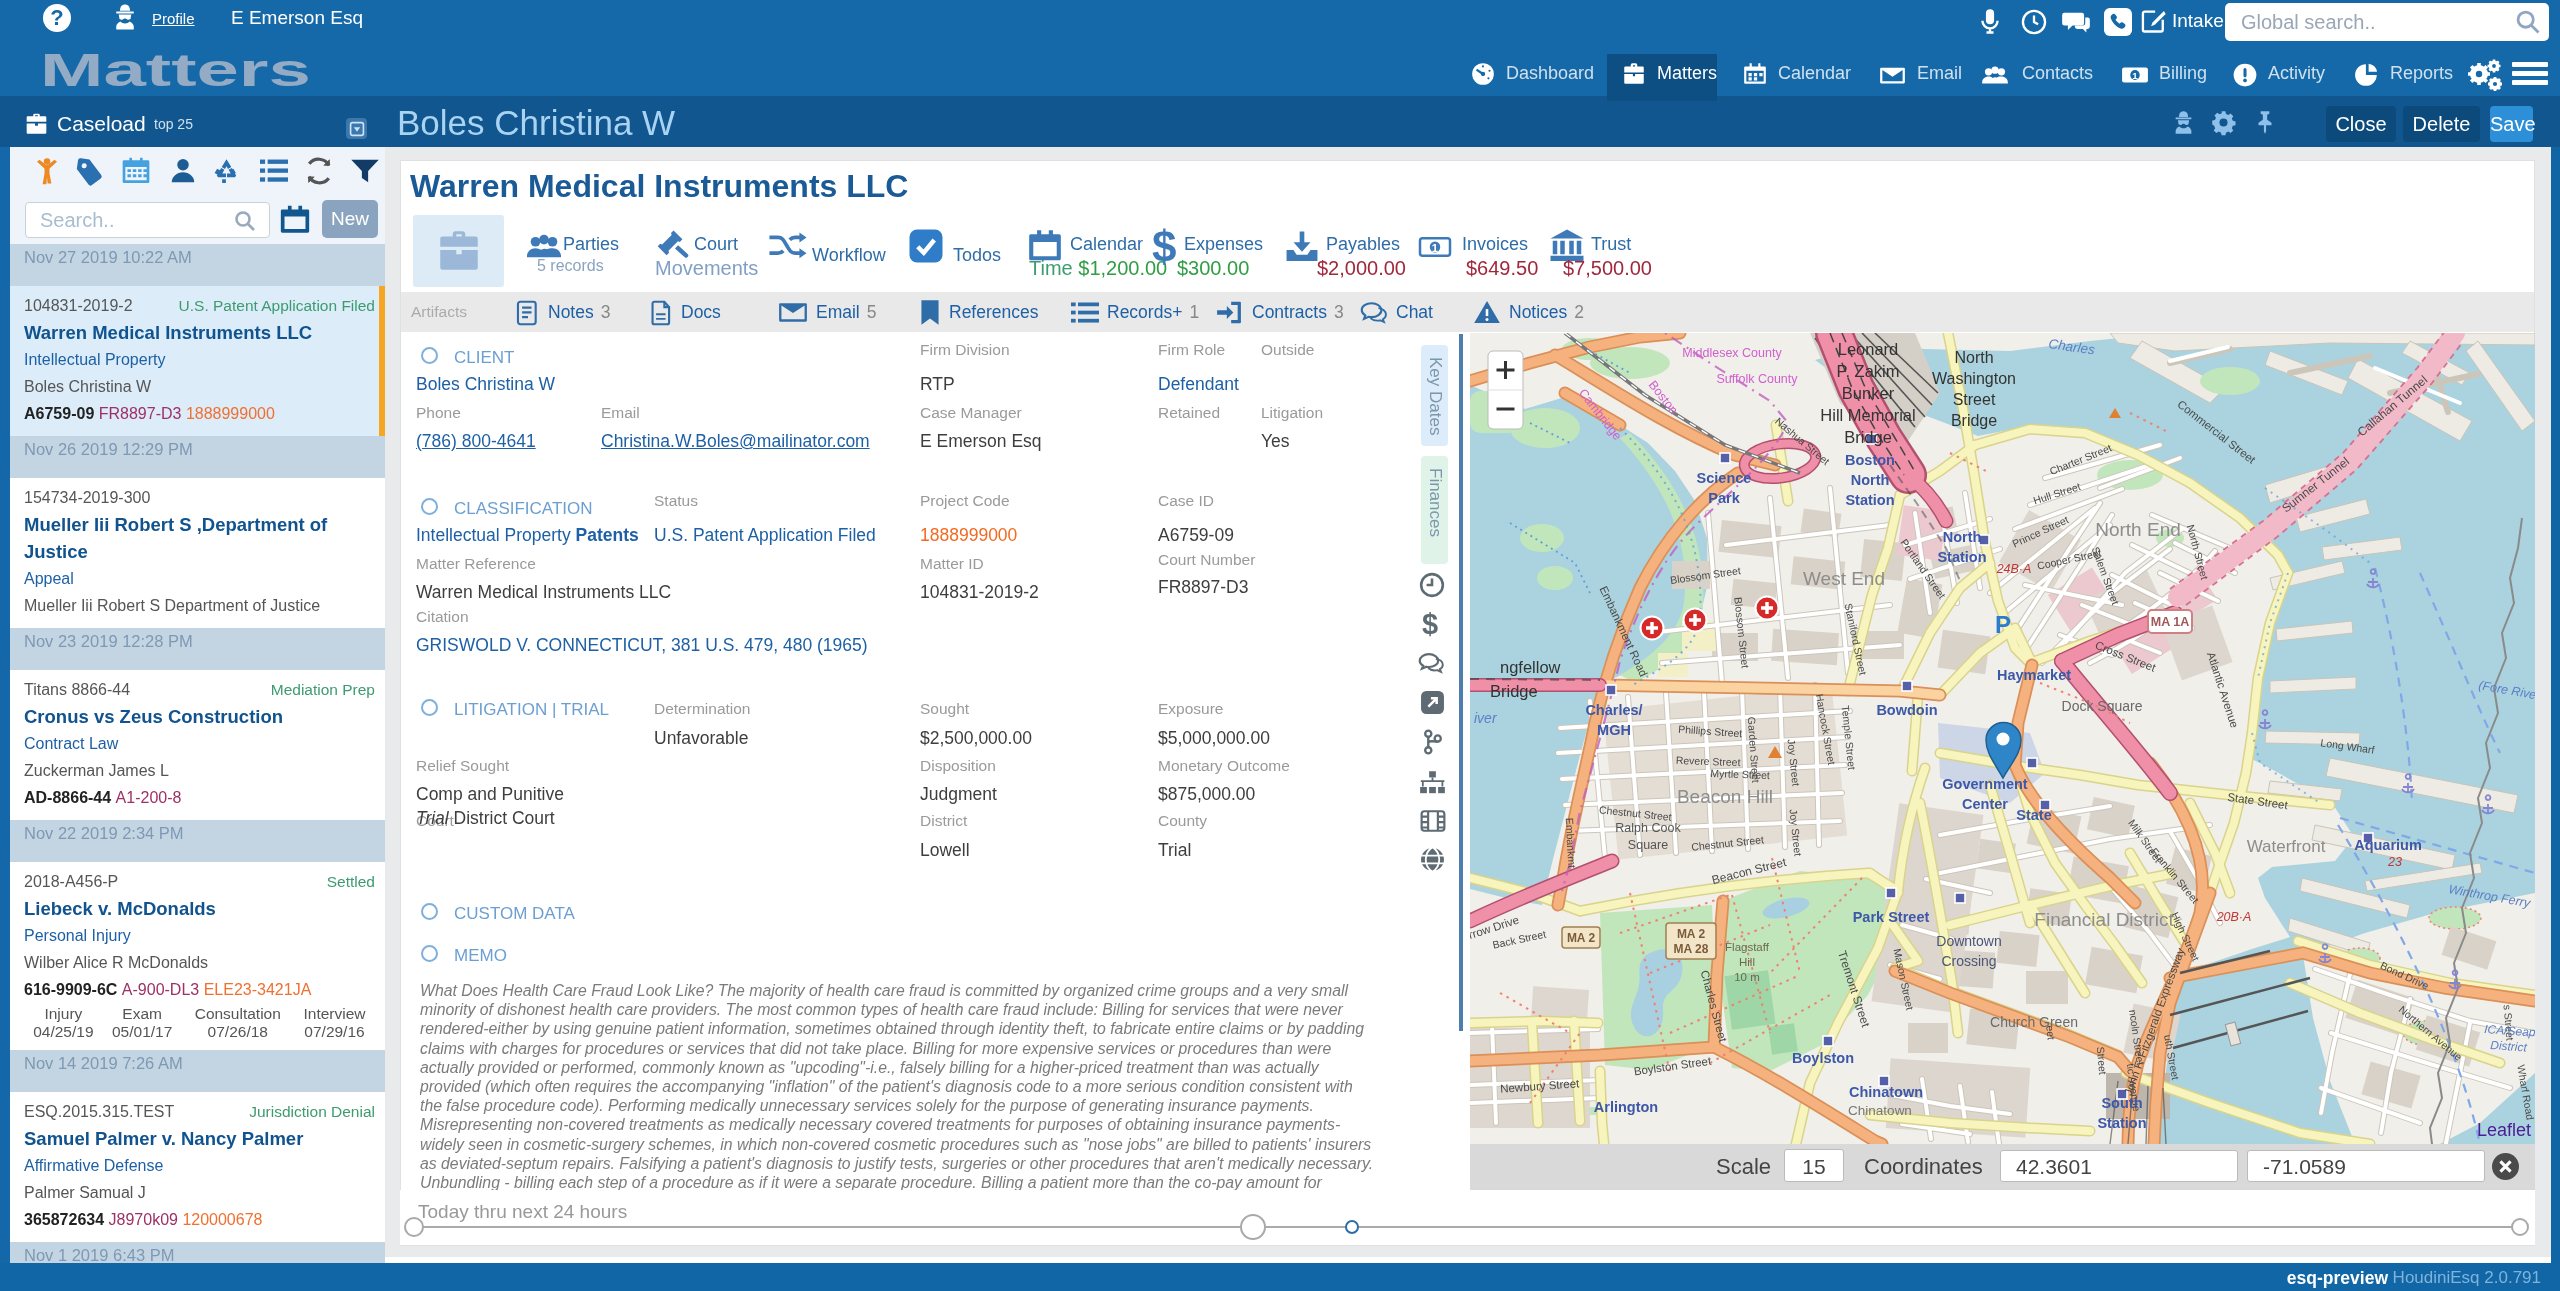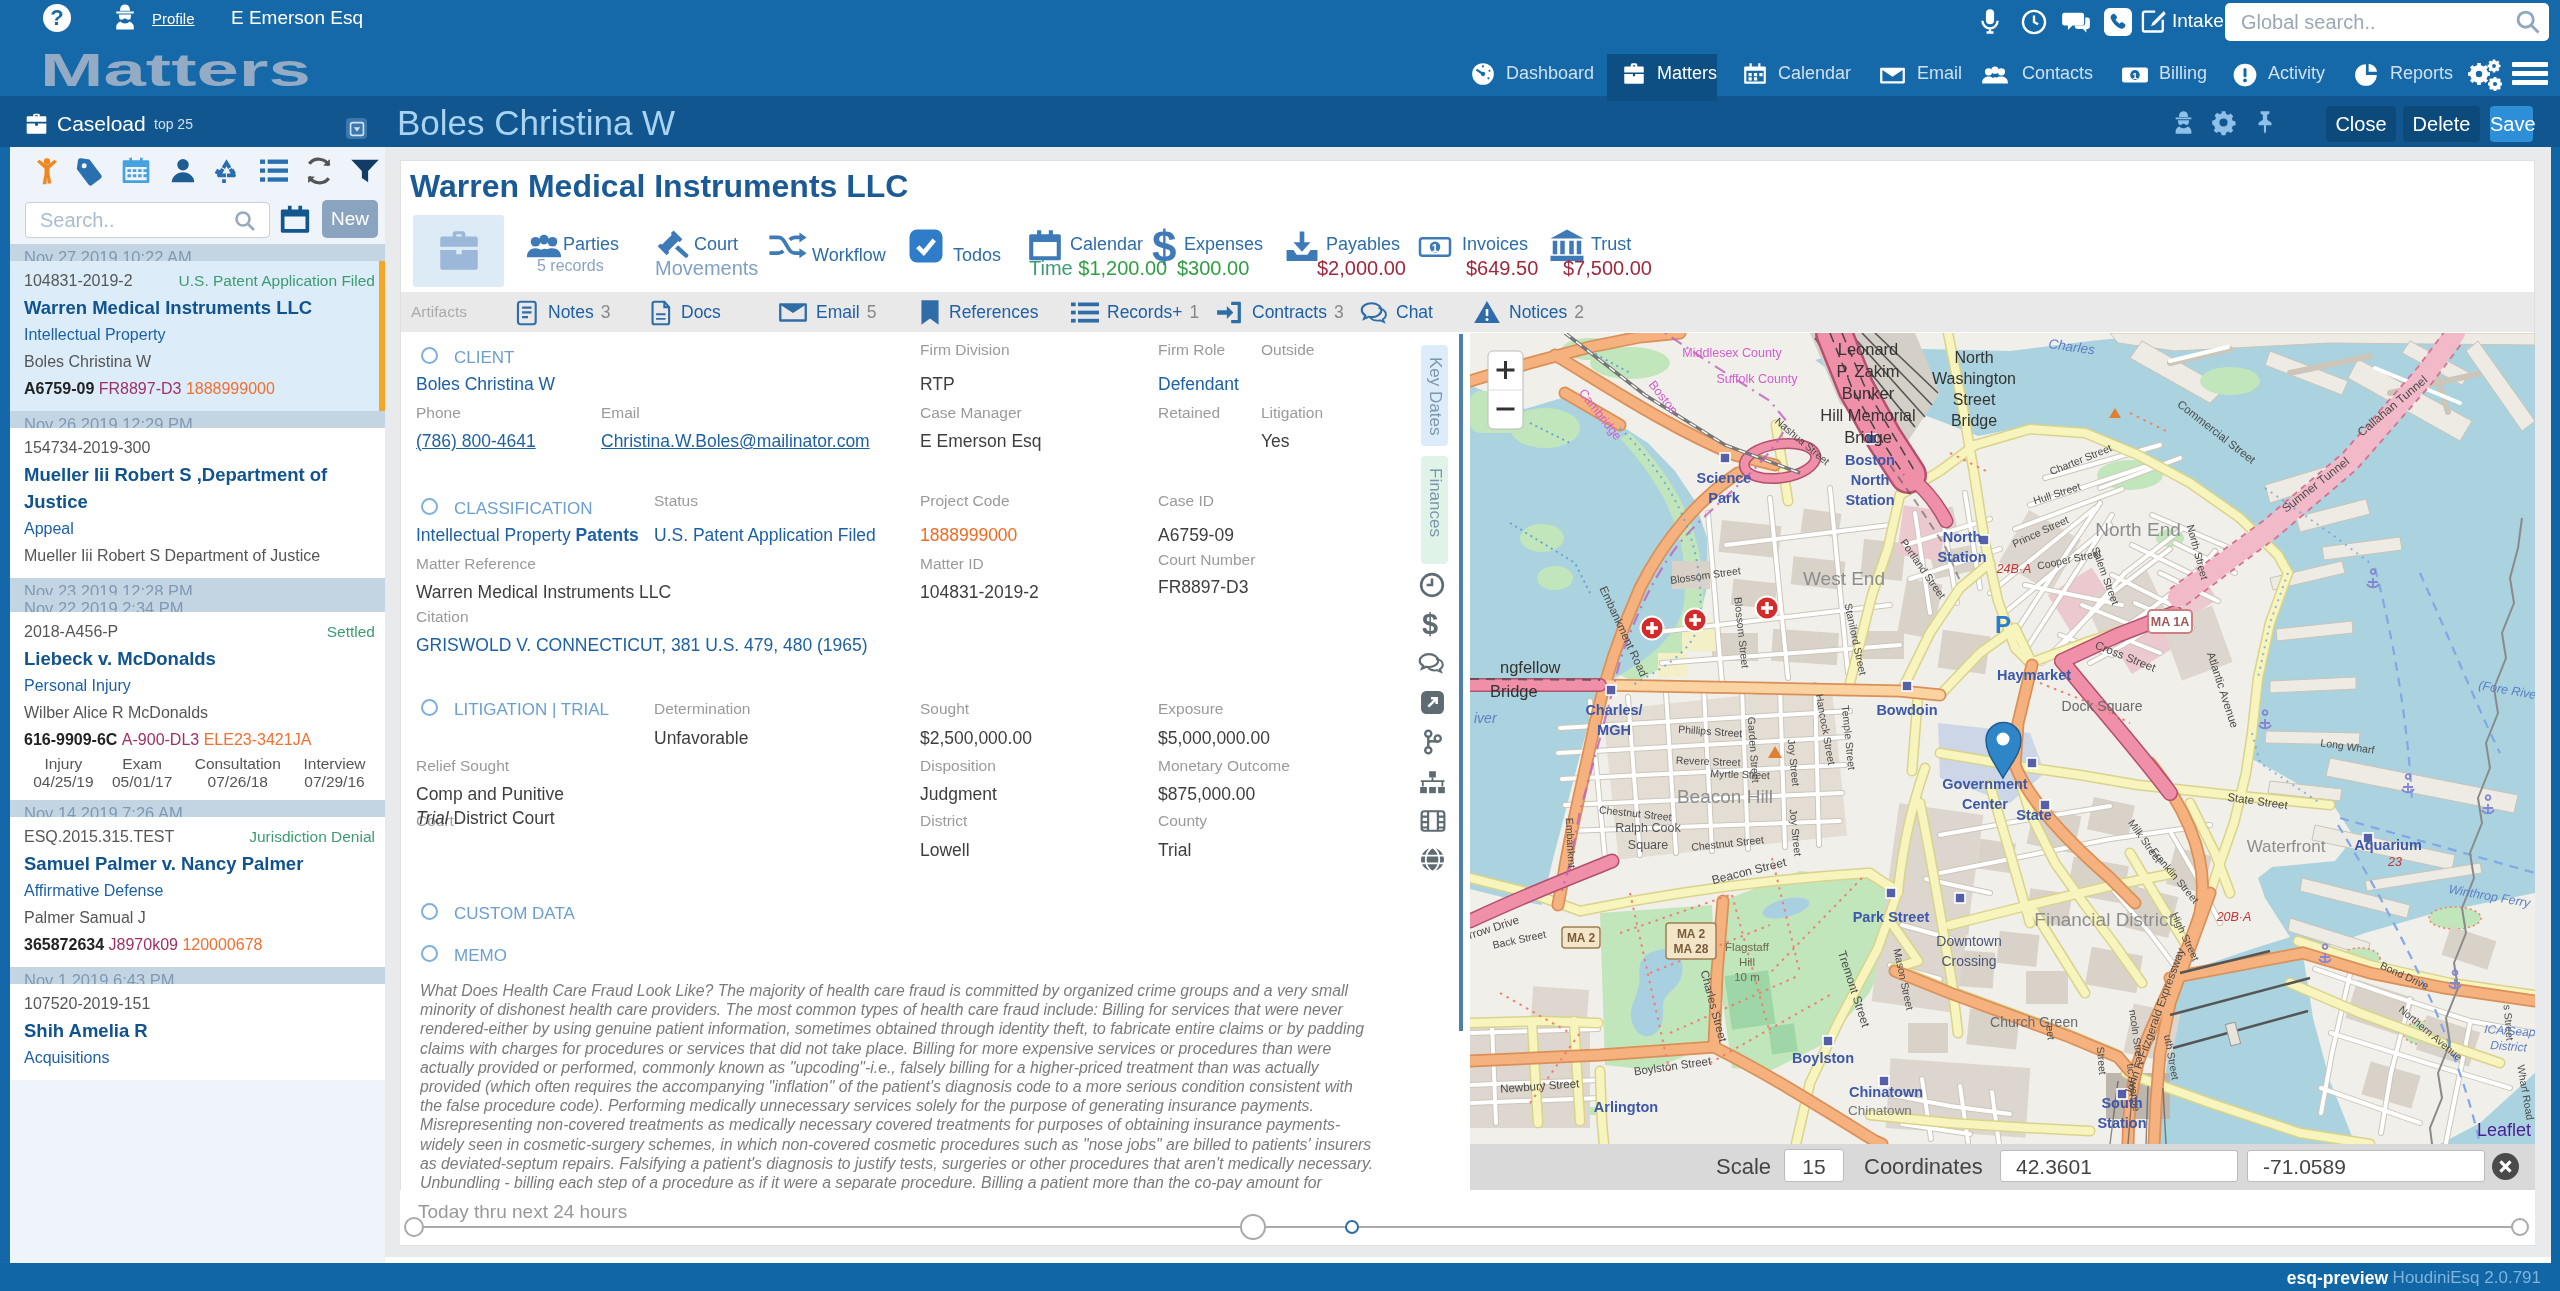--- a/index.html
+++ b/index.html
@@ -7,21 +7,21 @@
 .abs{position:absolute}
 .ic{position:absolute}
 #hdr{left:0;top:0;width:2560px;height:96px;background:#1569a8}
 #sub{left:0;top:96px;width:2560px;height:51px;background:#11568e}
 #matters{left:40px;top:42px;font-size:47px;font-weight:bold;color:#93abc4;transform:scaleX(1.62);transform-origin:left}
 .navtab{position:absolute;top:54px;height:42px;color:#cfe0ef;font-size:18px}
 .navtab .lbl{position:absolute;top:9px;white-space:nowrap}
 #sidebar{left:10px;top:147px;width:375px;height:1116px;background:#eef4fa;overflow:hidden}
 #sidestrip{left:0;top:147px;width:10px;height:1116px;background:#1467a8}
 #rightstrip{left:2551px;top:147px;width:9px;height:1116px;background:#1065a5}
-.dhead{position:relative;height:17px;background:#c3d5e3;color:#7e99b3;font-size:16.5px;line-height:26px;padding-left:14px}
+.dhead{position:relative;height:42px;background:#c3d5e3;color:#7e99b3;font-size:16.5px;line-height:26px;padding-left:14px}
 .itm{position:relative;background:#fff;padding:6px 10px 9px 14px;font-size:16px;color:#555}
 .itm .r1{font-size:16px;color:#565656;height:27px;line-height:27px}
 .itm .st{float:right;color:#3d9b70;font-size:15.5px}
 .itm .tt{font-size:18.5px;font-weight:bold;color:#11538f;line-height:27px}
 .itm .sb{color:#1d60a5;line-height:27px}
 .itm .nm{color:#555;line-height:27px}
 .itm .cd{font-size:16px;line-height:27px;color:#222;font-weight:bold}
 .itm .cd .p{color:#9e3066;font-weight:normal}
 .itm .cd .o{color:#f07030;font-weight:normal}
 .sel{background:#dcecf8}
@@ -236,20 +236,27 @@
         <div class="cd">A6759-09 <span class="p">FR8897-D3</span> <span class="o">1888999000</span></div>
       </div>
 <div class="dhead">Nov 26 2019 12:29 PM</div>
 <div class="itm">
         <div class="r1">154734-2019-300</div>
         <div class="tt">Mueller Iii Robert S ,Department of Justice</div>
         <div class="sb">Appeal</div>
         <div class="nm">Mueller Iii Robert S Department of Justice</div>
       </div>
 <div class="dhead">Nov 23 2019 12:28 PM</div>
+<div class="itm">
+        <div class="r1">Titans 8866-44<span class="st">Mediation Prep</span></div>
+        <div class="tt">Cronus vs Zeus Construction</div>
+        <div class="sb">Contract Law</div>
+        <div class="nm">Zuckerman James L</div>
+        <div class="cd">AD-8866-44 <span class="p">A1-200-8</span></div>
+      </div>
 <div class="dhead">Nov 22 2019 2:34 PM</div>
 <div class="itm">
         <div class="r1">2018-A456-P<span class="st">Settled</span></div>
         <div class="tt">Liebeck v. McDonalds</div>
         <div class="sb">Personal Injury</div>
         <div class="nm">Wilber Alice R McDonalds</div>
         <div class="cd">616-9909-6C <span class="p">A-900-DL3</span> <span class="o">ELE23-3421JA</span></div>
 <table style="width:100%;font-size:15.5px;color:#555;text-align:center;border-collapse:collapse;margin-top:2px">
           <tbody>
             <tr>

